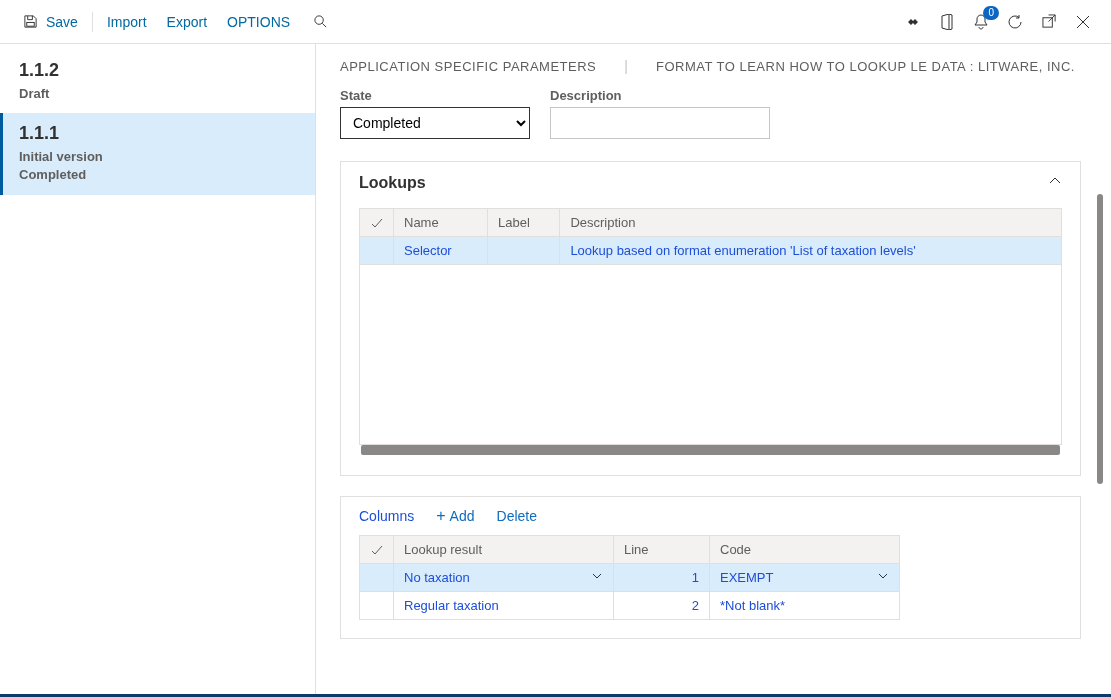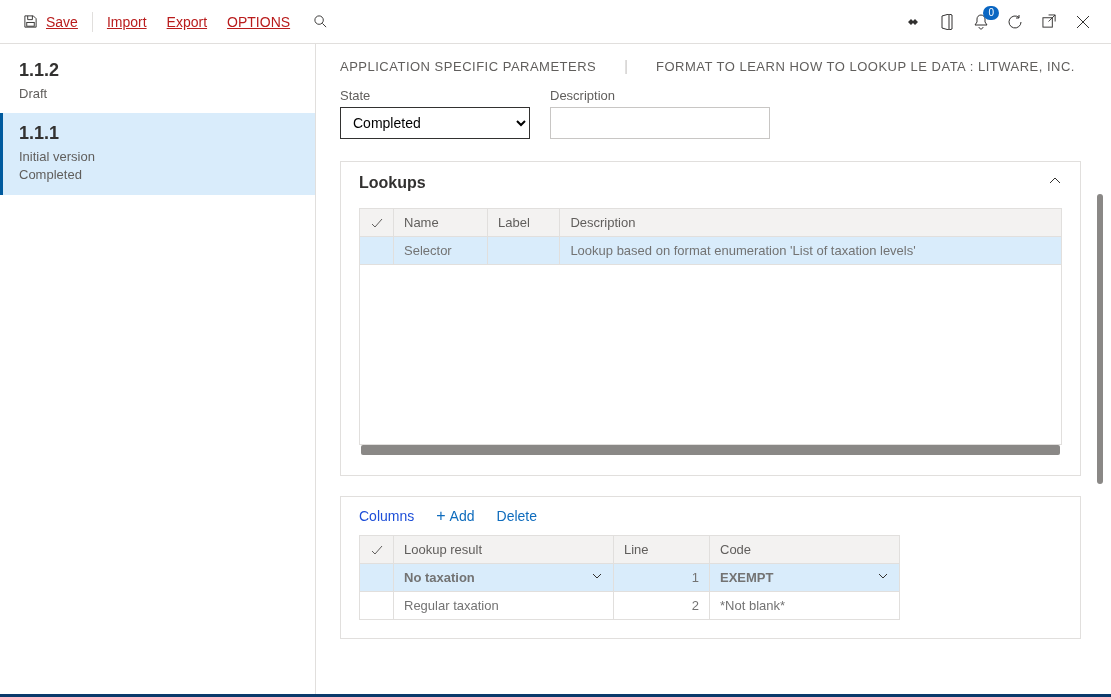--- a/index.html
+++ b/index.html
@@ -1,63 +1,63 @@
 <!DOCTYPE html>
 <html><head>
 <meta charset="utf-8">
 <style>
   * { box-sizing: border-box; }
   html, body { margin: 0; padding: 0; font-family: "Segoe UI", sans-serif; font-size: 14px; color: #323130; background: #fff; }
   body { width: 1111px; height: 697px; overflow: hidden; display: flex; flex-direction: column; border-bottom: 3px solid #0b3a6b; }
 
   .toolbar { display: flex; align-items: center; padding: 6px 10px; border-bottom: 1px solid #e1dfdd; height: 44px; }
   .toolbar-left { display: flex; align-items: center; gap: 0; }
-  .tb-btn { display: flex; align-items: center; gap: 6px; padding: 6px 10px; cursor: pointer; color: #b91c1c; background: transparent; border: none; font-size: 14px; text-decoration: underline; }
+  .tb-btn { display: flex; align-items: center; gap: 6px; padding: 6px 10px; cursor: pointer; color: #0369a1; background: transparent; border: none; font-size: 14px; }
   .tb-sep { width: 1px; height: 20px; background: #e1dfdd; margin: 0 4px; }
   .toolbar-right { margin-left: auto; display: flex; align-items: center; gap: 14px; padding-right: 8px; }
   .toolbar-right .ico, .toolbar-left .ico { display: inline-flex; align-items: center; justify-content: center; width: 20px; height: 20px; color: #444; }
   .badge-wrap { position: relative; }
   .badge { position: absolute; top: -6px; right: -8px; background: #0a66c2; color: #fff; border-radius: 8px; font-size: 10px; line-height: 1; padding: 2px 5px; }
 
   .body { flex: 1; display: flex; min-height: 0; }
   .sidebar { width: 316px; border-right: 1px solid #e1dfdd; padding: 6px 0; overflow: auto; }
   .ver { padding: 10px 16px 10px 16px; border-left: 3px solid transparent; cursor: pointer; }
   .ver.selected { border-left: 3px solid #005a9e; background: #d9ecfb; }
   .ver-top { font-weight: 600; font-size: 18px; margin-bottom: 4px; }
-  .ver-sub { color: #605e5c; font-size: 13px; line-height: 1.4; }
+  .ver-sub { color: #605e5c; font-size: 13px; line-height: 1.4; font-weight: bold; }
 
   .main { flex: 1; padding: 14px 24px 0 24px; overflow-y: auto; position: relative; }
   .main-inner { padding-right: 6px; } 
   .page-titles { display: flex; align-items: center; gap: 28px; margin-bottom: 14px; }
   .pt-part { color: #605e5c; letter-spacing: 0.5px; font-size: 13px; }
   .pt-sep { color: #c8c6c4; }
   .field-row { display: flex; gap: 20px; margin-bottom: 22px; }
   .field { display: flex; flex-direction: column; gap: 4px; }
-  .field label { font-size: 13px; color: #605e5c; }
+  .field label { font-size: 13px; color: #605e5c; font-weight: bold; }
   select.state-select { width: 190px; height: 32px; border: 1px solid #323130; padding: 4px 8px; font-size: 14px; background: #fff; }
   input.desc-input { width: 220px; height: 32px; border: 1px solid #c8c6c4; padding: 4px 8px; font-size: 14px; }
 
   .panel { border: 1px solid #e1dfdd; margin-bottom: 20px; background: #fff; }
   .panel-head { display: flex; align-items: flex-start; justify-content: space-between; padding: 12px 18px; font-size: 16px; font-weight: 600; cursor: pointer; }
   .panel-body { padding: 4px 18px 18px 18px; }
 
   table.grid { width: 100%; border: 1px solid #c8c6c4; border-collapse: collapse; }
-  table.grid th, table.grid td { border: 1px solid #e1dfdd; padding: 6px 10px; font-size: 13px; text-align: left; color: #737373; }
+  table.grid th, table.grid td { border: 1px solid #e1dfdd; padding: 6px 10px; font-size: 13px; text-align: left; color: #1d4ed8; }
   table.grid th { background: #f3f2f1; font-weight: 400; color: #605e5c; }
   table.grid tr.sel td { background: #d9ecfb; }
   .grid-spacer { height: 180px; }
   .grid-scroll-x { height: 10px; background: #8a8886; margin: 0 2px 2px 2px; border-radius: 2px; }
 
   .actions-row { display: flex; align-items: center; gap: 22px; padding: 10px 4px 10px 18px; }
   .act { color: #0f6cbd; cursor: pointer; font-size: 14px; }
   .act-plain { color: #1d4ed8; cursor: default; }
   .plus { color: #0f6cbd; font-size: 16px; margin-right: 4px; }
 
   .cond-grid td.right { text-align: right; padding-right: 10px; }
-  .dd-cell { display: flex; align-items: flex-end; justify-content: space-between; gap: 8px; font-weight: bold; }
+  .dd-cell { display: flex; align-items: flex-end; justify-content: space-between; gap: 8px; }
   .chev { display: inline-block; }
 
   .scrollbar-fake { position: absolute; right: 8px; top: 150px; width: 6px; height: 290px; background: #8a8886; border-radius: 3px; }
 
   .check-col { width: 34px; text-align: center !important; }
   .check-col svg { vertical-align: middle; }
 
   th.line-col { text-align: right; padding-right: 10px; margin-top: 20px; }
 </style>
 </head>

